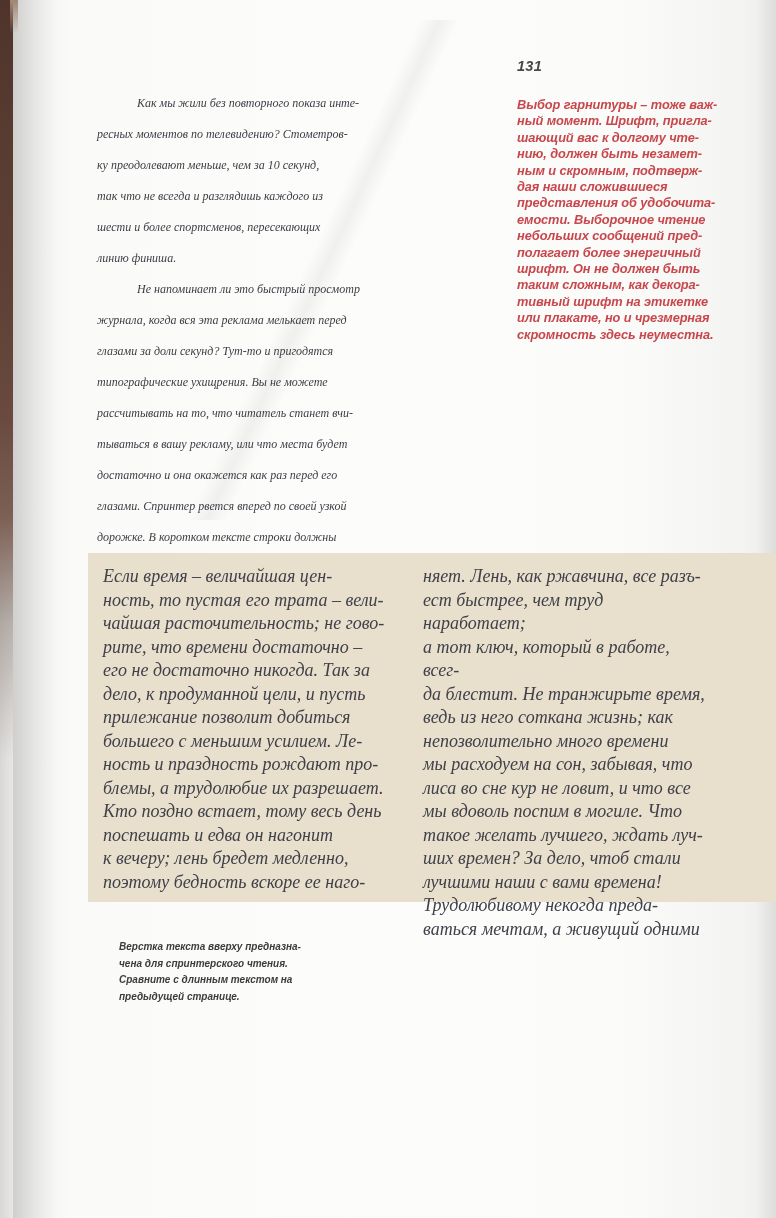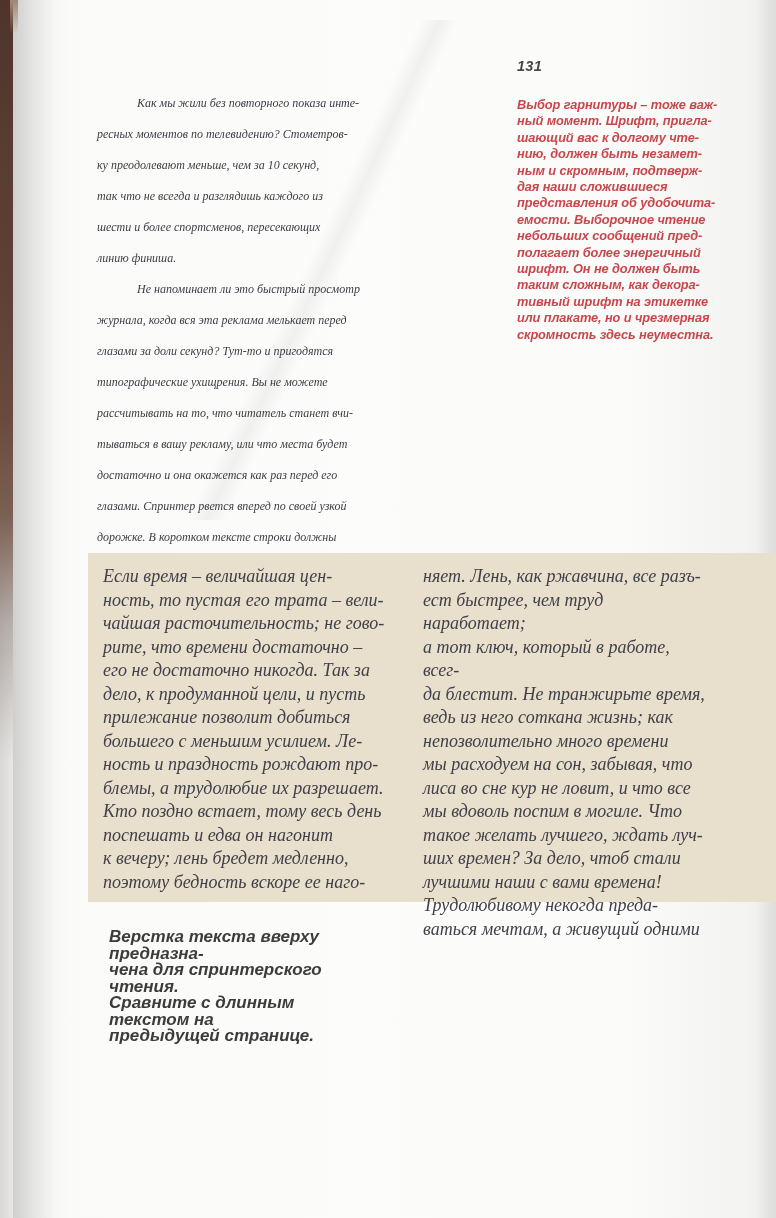--- a/index.html
+++ b/index.html
@@ -94,25 +94,25 @@
     width: 286px;
     color: #40404a;
     font-size: 18px;
     line-height: 23.5px;
     white-space: pre-line;
   }
   .caption {
     position: absolute;
     left: 102px; top: 922px;
     width: 235px;
-    margin: 7px;
+    margin: 17px;
     color: #3c3c3c;
     font-family: "Liberation Sans", "DejaVu Sans", sans-serif;
     font-weight: bold;
-    font-size: 17px;
+    font-size: 10px;
     line-height: 16.5px;
     white-space: pre-line;
   }
   
   .right-edge {
     position: absolute;
     right: 0; top: 0;
     width: 22px; height: 100%;
     background: linear-gradient(270deg, rgba(150,150,148,0.18), rgba(150,150,148,0) 90%);
   }

